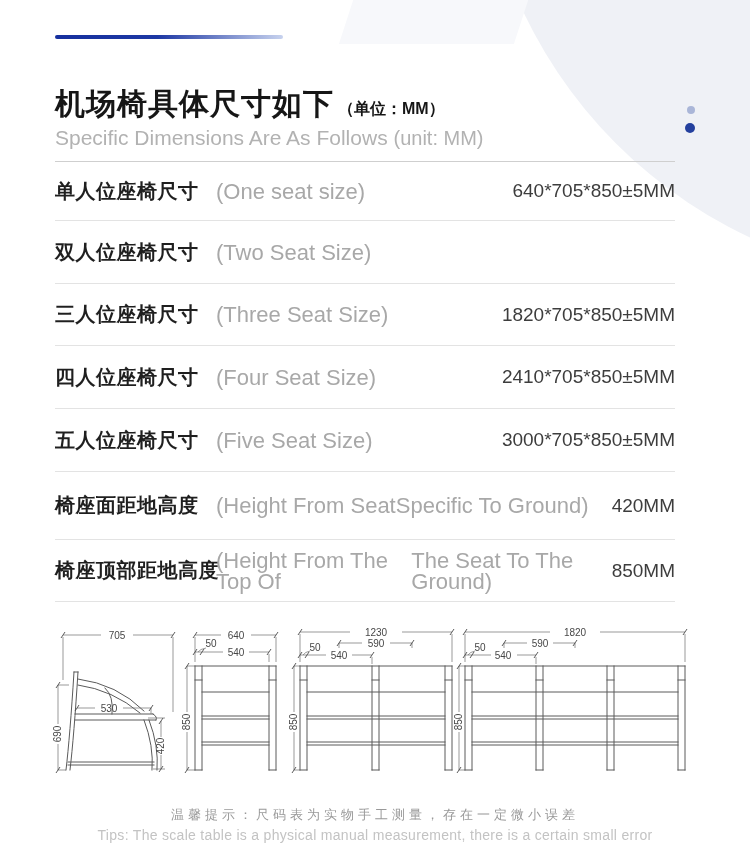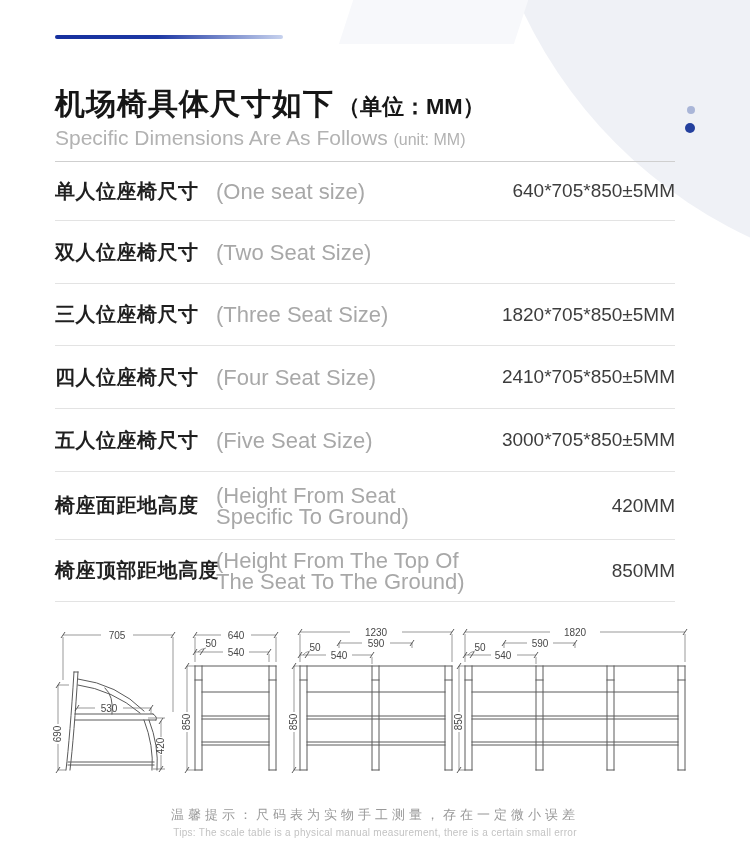--- a/index.html
+++ b/index.html
@@ -11,48 +11,48 @@
   
   .bg-circle { position:absolute; left:478px; top:-662px; width:944px; height:944px;
                border-radius:50%; background:#eff1f6; }
   .bg-band   { position:absolute; left:348px; top:-12px; width:175px; height:56px;
                background:#f7f8fb; transform:skewX(-18deg); }
   
   .accent-bar { position:absolute; left:55px; top:35px; width:228px; height:4px; border-radius:2px;
                 background:linear-gradient(90deg,#16309e 0%,#1d38a4 45%,#c7d2ee 100%); }
   .title { position:absolute; left:55px; top:84px; margin:0; font-size:30px; font-weight:bold;
            color:#161616; letter-spacing:1px; white-space:nowrap; }
-  .title .unit { font-size:22px; margin-left:4px; letter-spacing:0; }
+  .title .unit { font-size:16px; margin-left:4px; letter-spacing:0; }
   .subtitle { position:absolute; left:55px; top:126px; font-size:21px; color:#b2b2b2; white-space:nowrap; }
-  .subtitle .sub-unit { font-size:16px; }
+  .subtitle .sub-unit { font-size:20px; }
   .dot { position:absolute; border-radius:50%; }
   .dot-light { left:687px; top:106px; width:8px;  height:8px;  background:#aab6d8; }
   .dot-dark  { left:685px; top:123px; width:10px; height:10px; background:#24409e; }
   
   .table { position:absolute; left:55px; top:161px; width:620px; border-top:1px solid #cfcfcf; }
   .row { display:flex; align-items:center; border-bottom:1px solid #e3e3e3; box-sizing:border-box; }
   .r1{height:59px} .r2{height:63px} .r3{height:62px} .r4{height:63px}
   .r5{height:63px} .r6{height:68px} .r7{height:62px}
   .row .zh  { width:161px; flex:none; font-size:20px; font-weight:bold; color:#1f1f1f; letter-spacing:.5px; white-space:nowrap; }
   .row .en  { font-size:22px; color:#a8a8a8; line-height:21px; }
-  .row .en.two { display:flex; flex-direction:column; }
+  .row .en.two { display:flex; flex-direction:row;align-items:flex-end; }
   .row .val { margin-left:auto; font-size:19px; color:#3d3d3d; white-space:nowrap; }
   
   .diagrams { position:absolute; left:55px; top:622px; width:650px; height:172px; }
   .diagrams svg { position:absolute; top:2px; overflow:visible; }
   .dg1{left:0}   .dg2{left:128px} .dg3{left:235px} .dg4{left:400px}
   svg .c    { fill:none; stroke:#5a5a5a; stroke-width:1;  stroke-linecap:square; }
   svg .d    { fill:none; stroke:#6f6f6f; stroke-width:.7; }
   svg .tick { fill:none; stroke:#4a4a4a; stroke-width:.9; }
   svg .t    { fill:#474747; font-size:10px; font-family:inherit; }
   
   .footer-zh { position:absolute; left:0; right:0; top:806px; text-align:center;
                font-size:13px; letter-spacing:4px; color:#999999; }
   .footer-en { position:absolute; left:0; right:0; top:827px; text-align:center;
-               font-size:10px; letter-spacing:.3px; color:#c3c3c3; }
+               font-size:14px; letter-spacing:.3px; color:#c3c3c3; }
 </style>
 </head>
 <body>
 
 <div class="page">
 
   <div class="bg-circle"></div>
   <div class="bg-band"></div>
 
   <div class="accent-bar"></div>

